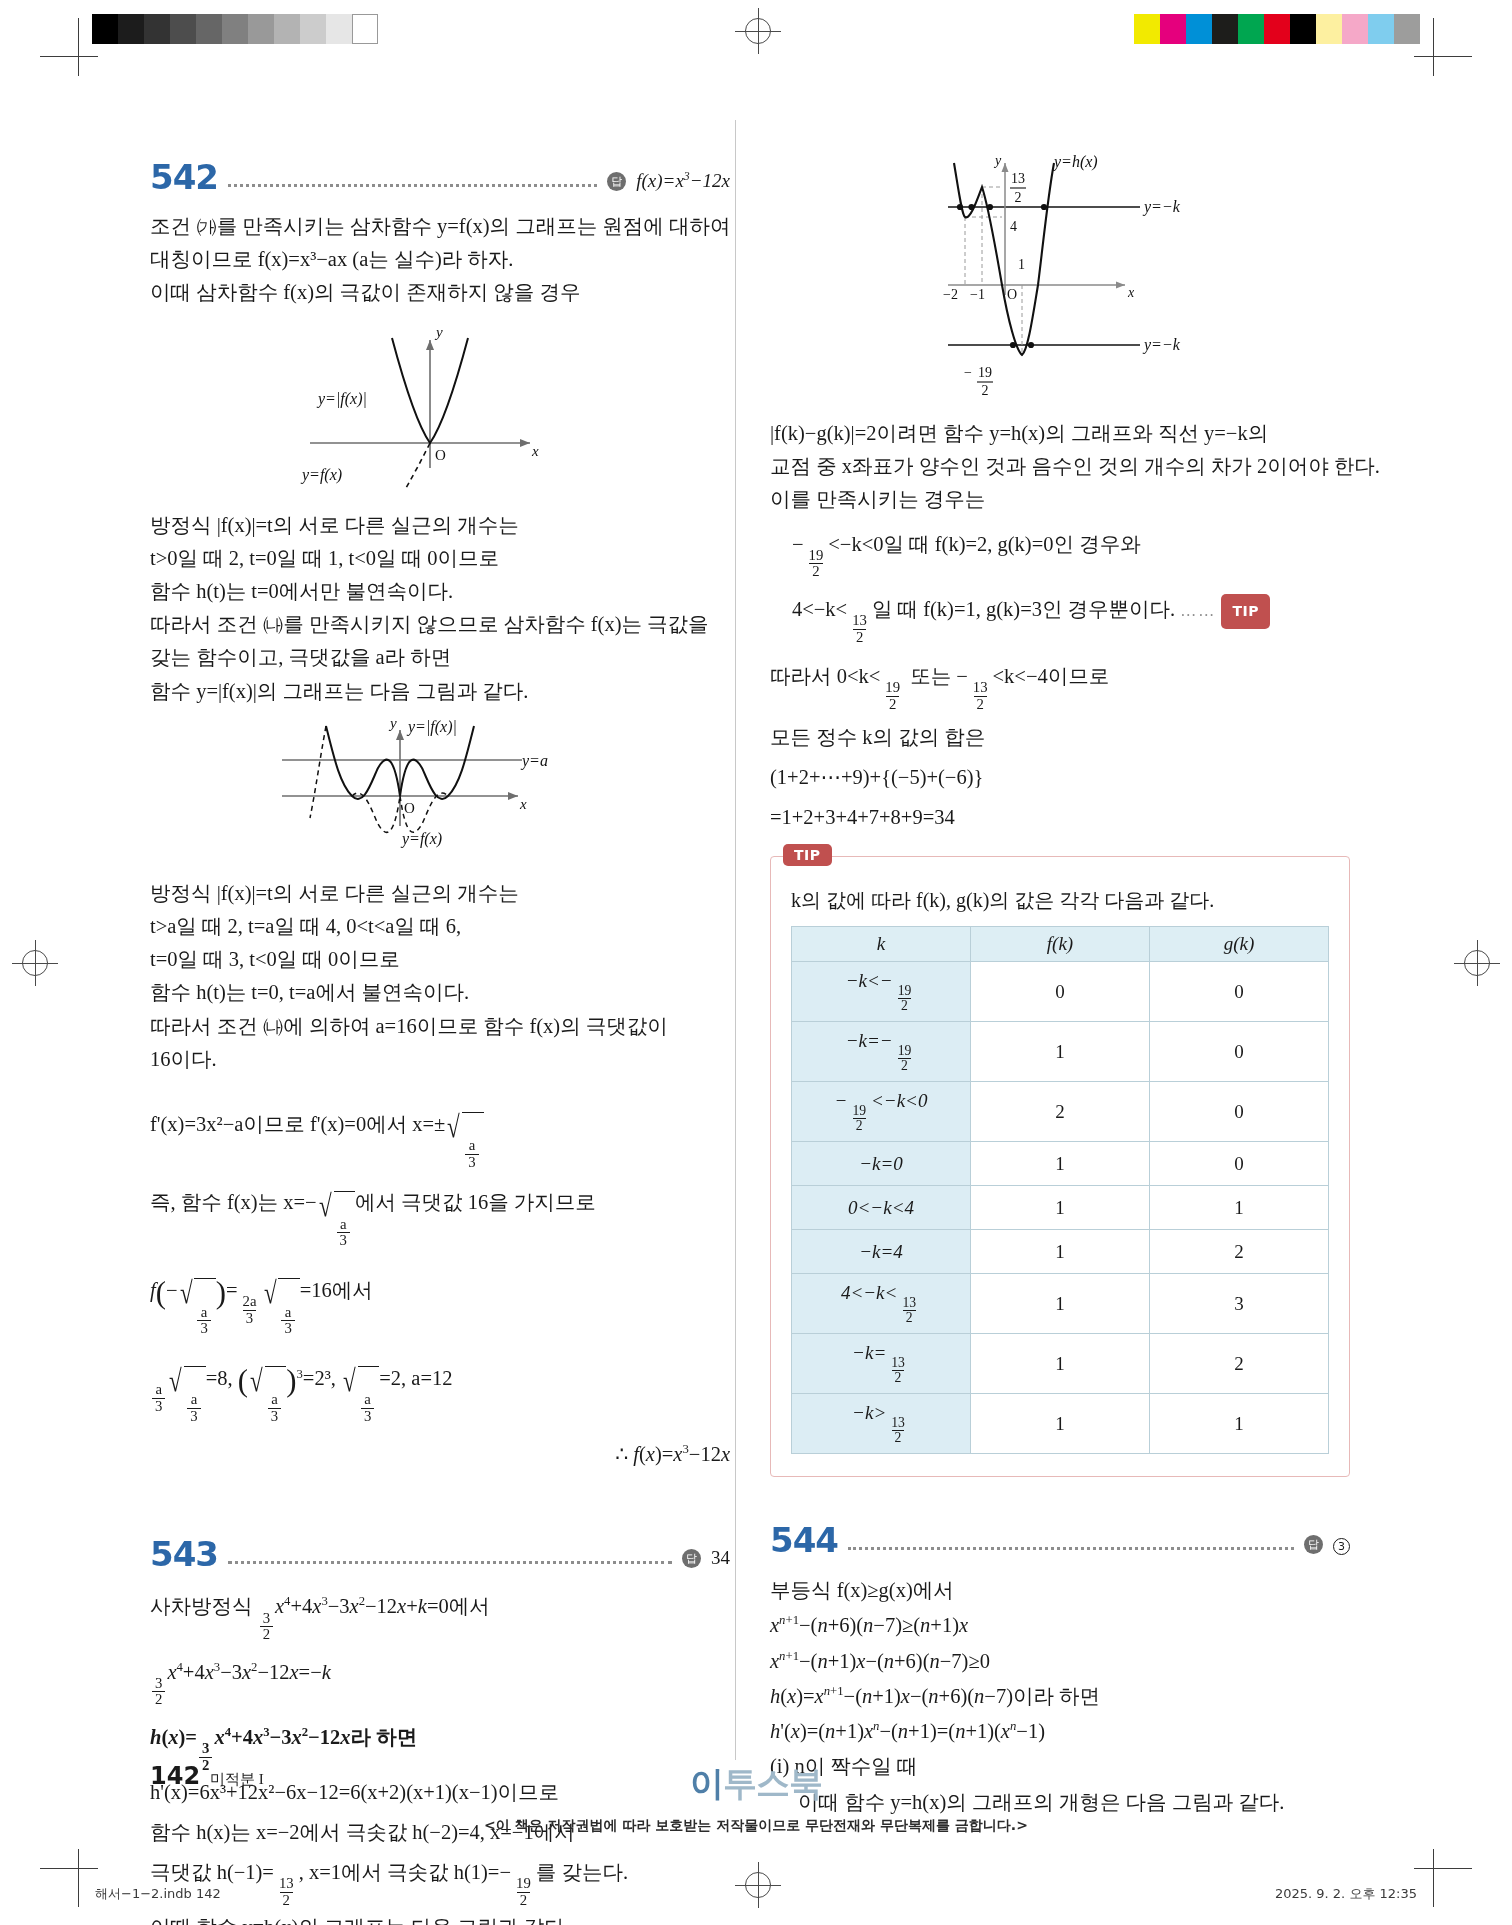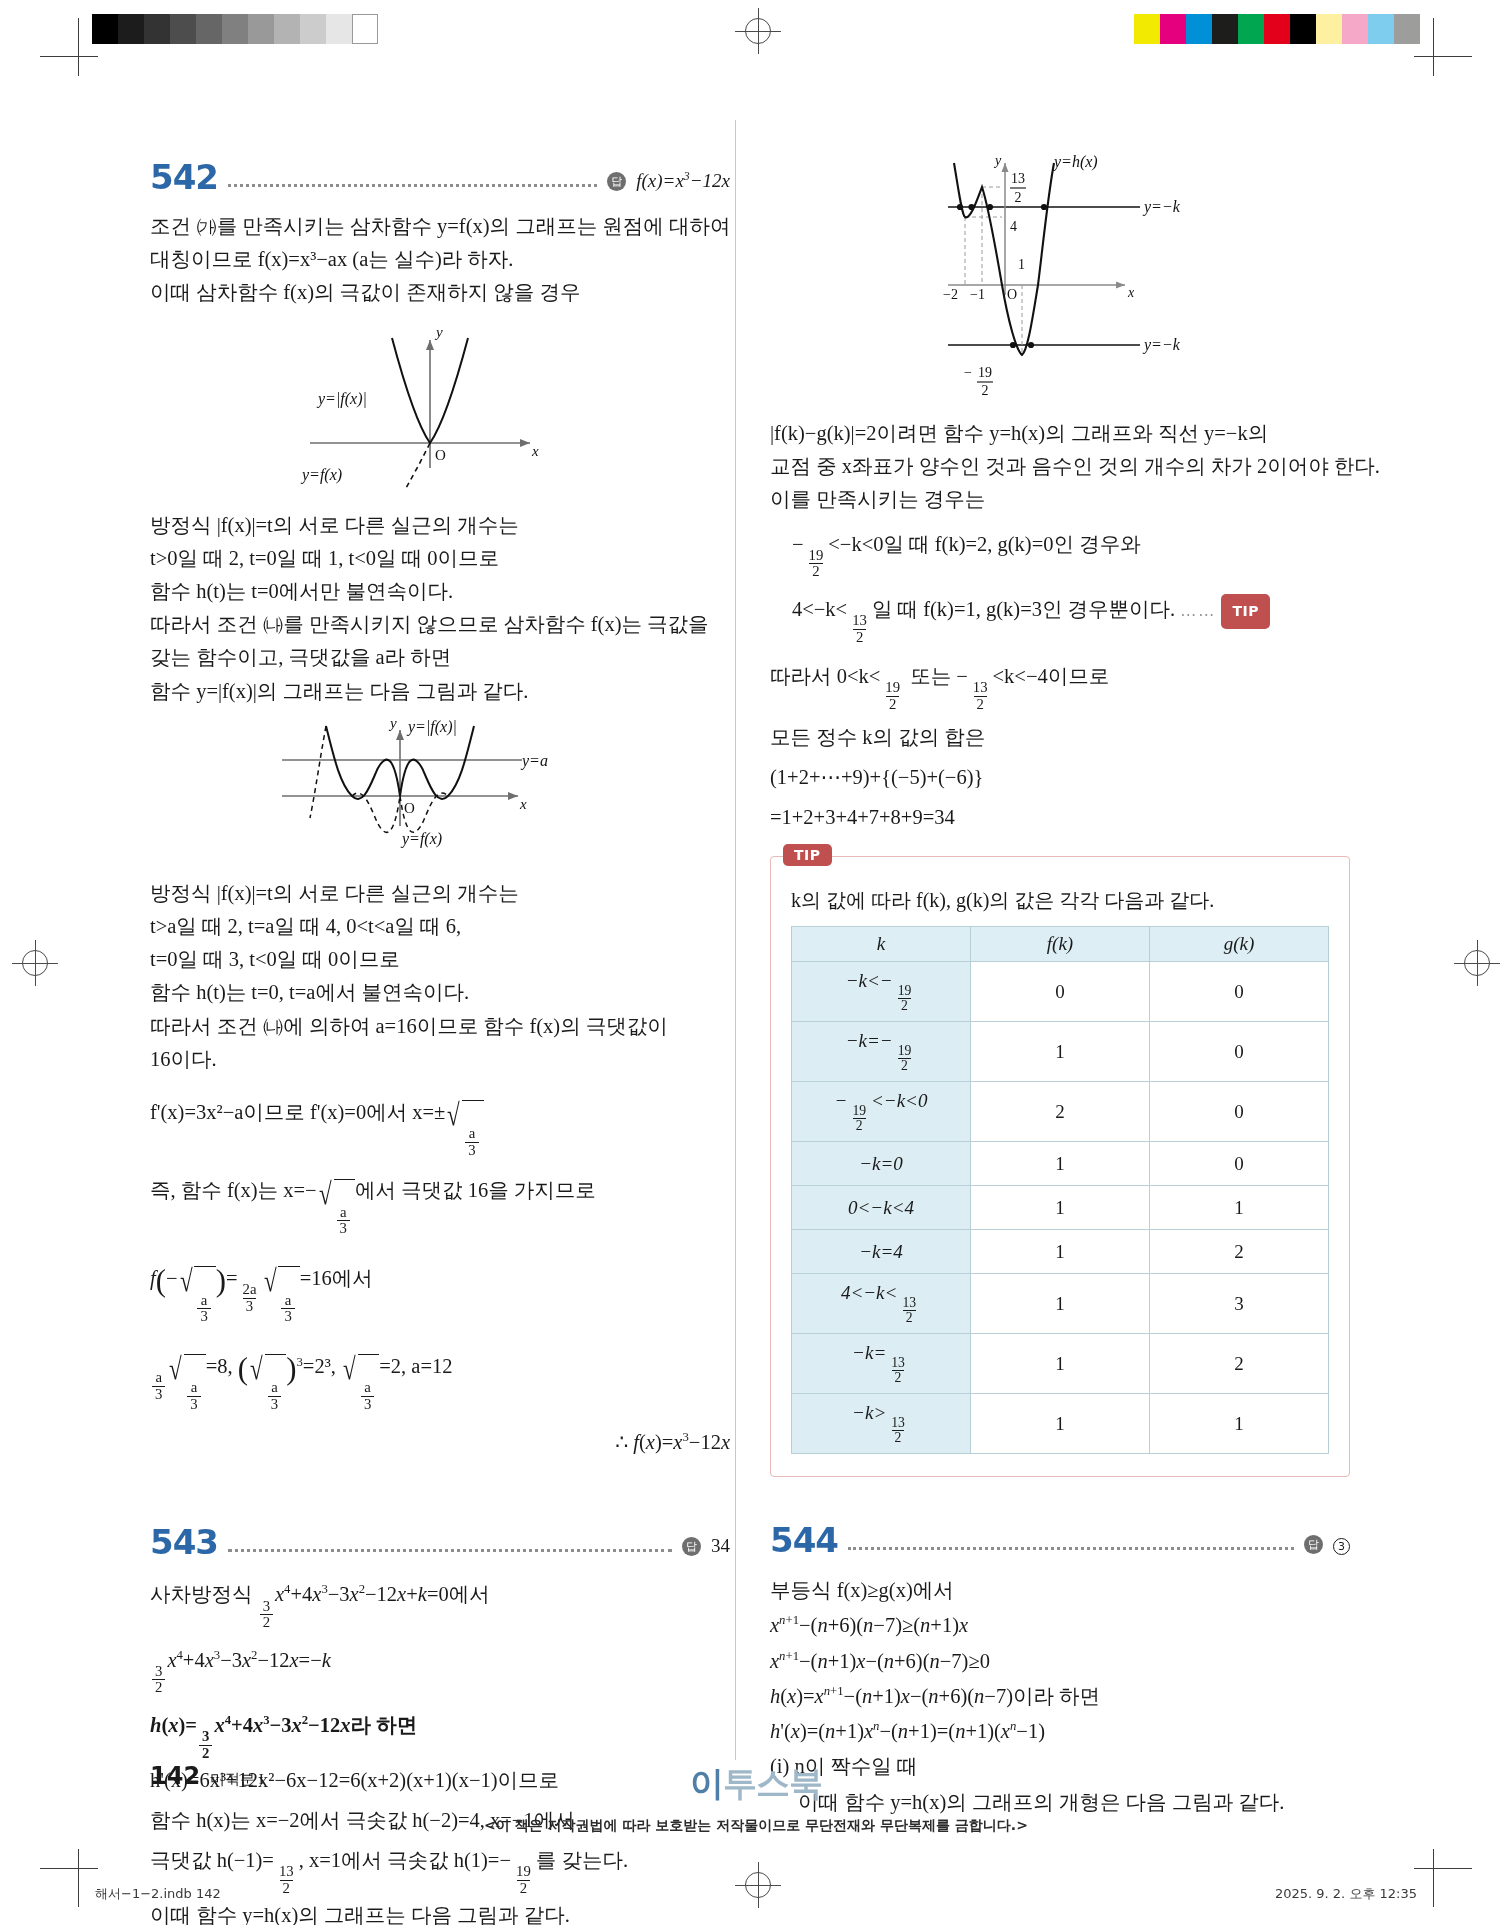--- a/index.html
+++ b/index.html
@@ -289,21 +289,21 @@
 
     <div class="sol" style="margin-top:14px;">
       <p>방정식 |f(x)|=t의 서로 다른 실근의 개수는</p>
       <p>t&gt;a일 때 2, t=a일 때 4, 0&lt;t&lt;a일 때 6,</p>
       <p>t=0일 때 3, t&lt;0일 때 0이므로</p>
       <p>함수 h(t)는 t=0, t=a에서 불연속이다.</p>
       <p>따라서 조건 ㈏에 의하여 a=16이므로 함수 f(x)의 극댓값이</p>
       <p>16이다.</p>
     </div>
 
-    <div class="sol" style="margin-top:16px; line-height:2.0;">
+    <div class="sol" style="margin-top:28px; line-height:2.0;">
       <p>
         <span>f'(x)=3x²−a이므로 f'(x)=0에서 x=±</span><span class="rad">
             <span class="sign">√</span>
             <span class="body"><span class="frac">
                 <span class="n">a</span>
                 <span class="d">3</span>
               </span></span>
           </span>
       </p>
       <p style="margin-top:12px;">

